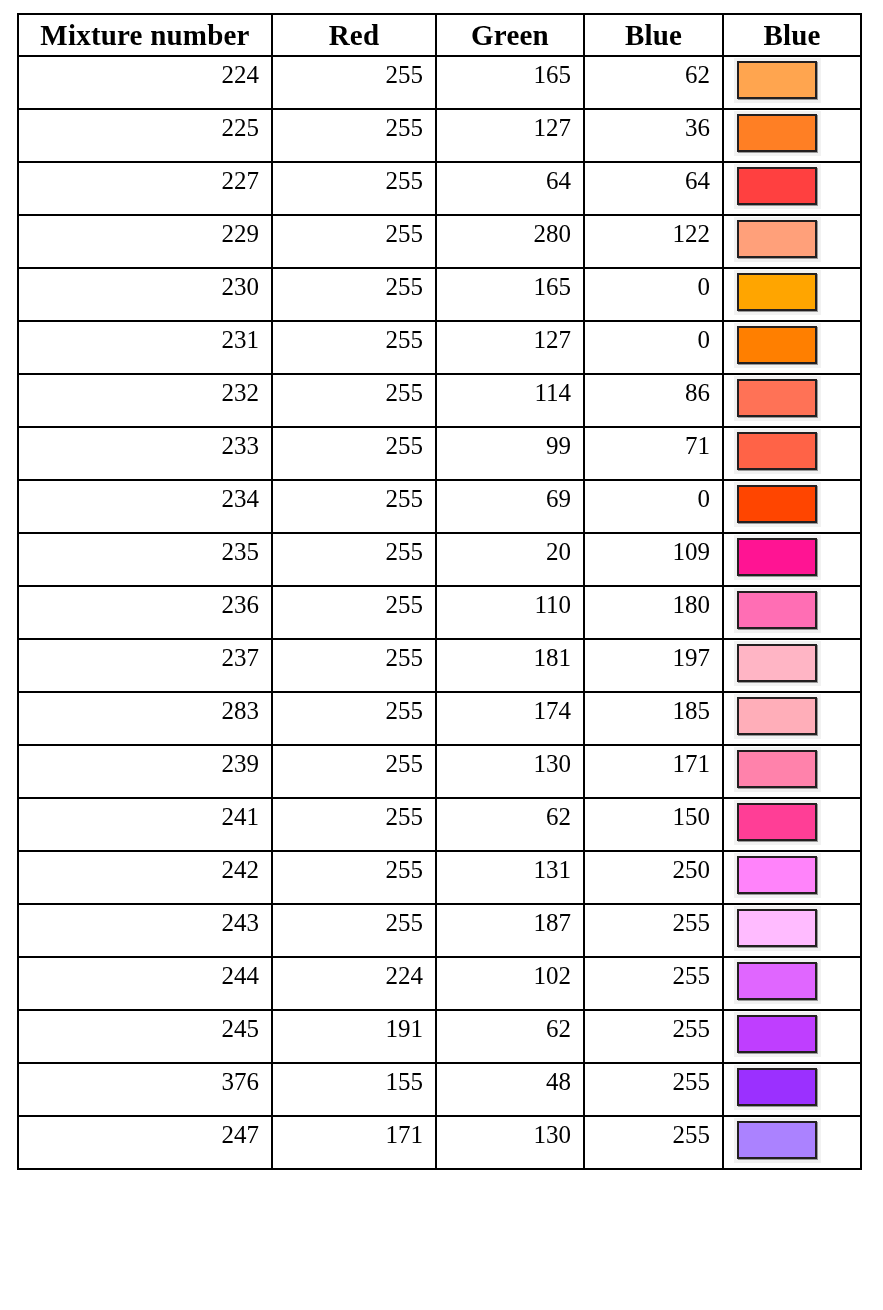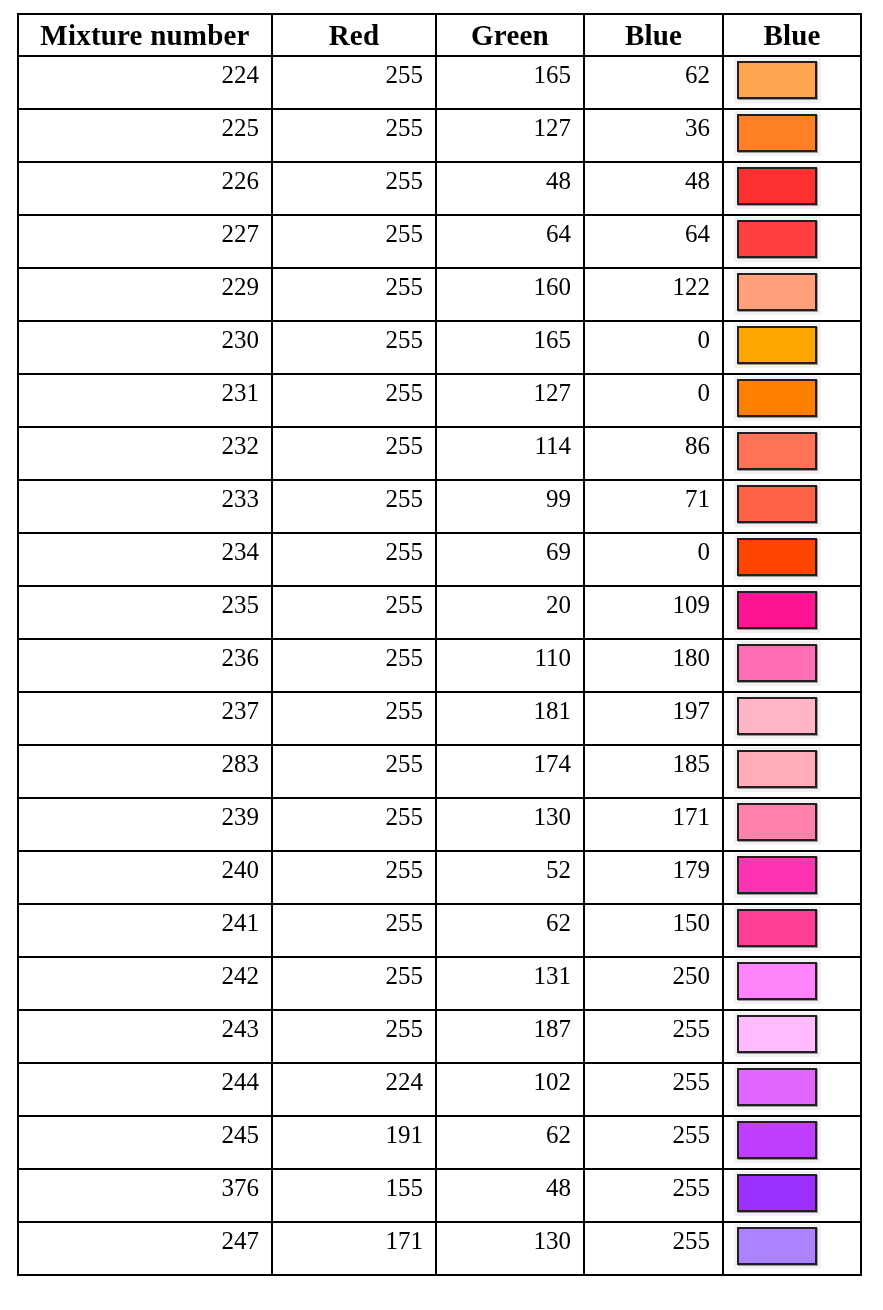--- a/index.html
+++ b/index.html
@@ -114,37 +114,30 @@
           <td class="swatch-cell"><span class="swatch-frame"><span class="swatch" style="background-color: rgb(255, 165, 79);"></span></span></td>
         </tr>
         <tr>
           <td class="num">225</td>
           <td class="num">255</td>
           <td class="num">127</td>
           <td class="num">36</td>
           <td class="swatch-cell"><span class="swatch-frame"><span class="swatch" style="background-color: rgb(255, 127, 36);"></span></span></td>
         </tr>
         <tr>
-          <td class="num">226</td>
-          <td class="num">255</td>
-          <td class="num">48</td>
-          <td class="num">48</td>
-          <td class="swatch-cell"><span class="swatch-frame"><span class="swatch" style="background-color: rgb(255, 48, 48);"></span></span></td>
-        </tr>
-        <tr>
           <td class="num">227</td>
           <td class="num">255</td>
           <td class="num">64</td>
           <td class="num">64</td>
           <td class="swatch-cell"><span class="swatch-frame"><span class="swatch" style="background-color: rgb(255, 64, 64);"></span></span></td>
         </tr>
         <tr>
           <td class="num">229</td>
           <td class="num">255</td>
-          <td class="num">160</td>
+          <td class="num">280</td>
           <td class="num">122</td>
           <td class="swatch-cell"><span class="swatch-frame"><span class="swatch" style="background-color: rgb(255, 160, 122);"></span></span></td>
         </tr>
         <tr>
           <td class="num">230</td>
           <td class="num">255</td>
           <td class="num">165</td>
           <td class="num">0</td>
           <td class="swatch-cell"><span class="swatch-frame"><span class="swatch" style="background-color: rgb(255, 165, 0);"></span></span></td>
         </tr>
@@ -203,27 +196,20 @@
           <td class="num">174</td>
           <td class="num">185</td>
           <td class="swatch-cell"><span class="swatch-frame"><span class="swatch" style="background-color: rgb(255, 174, 185);"></span></span></td>
         </tr>
         <tr>
           <td class="num">239</td>
           <td class="num">255</td>
           <td class="num">130</td>
           <td class="num">171</td>
           <td class="swatch-cell"><span class="swatch-frame"><span class="swatch" style="background-color: rgb(255, 130, 171);"></span></span></td>
-        </tr>
-        <tr>
-          <td class="num">240</td>
-          <td class="num">255</td>
-          <td class="num">52</td>
-          <td class="num">179</td>
-          <td class="swatch-cell"><span class="swatch-frame"><span class="swatch" style="background-color: rgb(255, 52, 179);"></span></span></td>
         </tr>
         <tr>
           <td class="num">241</td>
           <td class="num">255</td>
           <td class="num">62</td>
           <td class="num">150</td>
           <td class="swatch-cell"><span class="swatch-frame"><span class="swatch" style="background-color: rgb(255, 62, 150);"></span></span></td>
         </tr>
         <tr>
           <td class="num">242</td>

